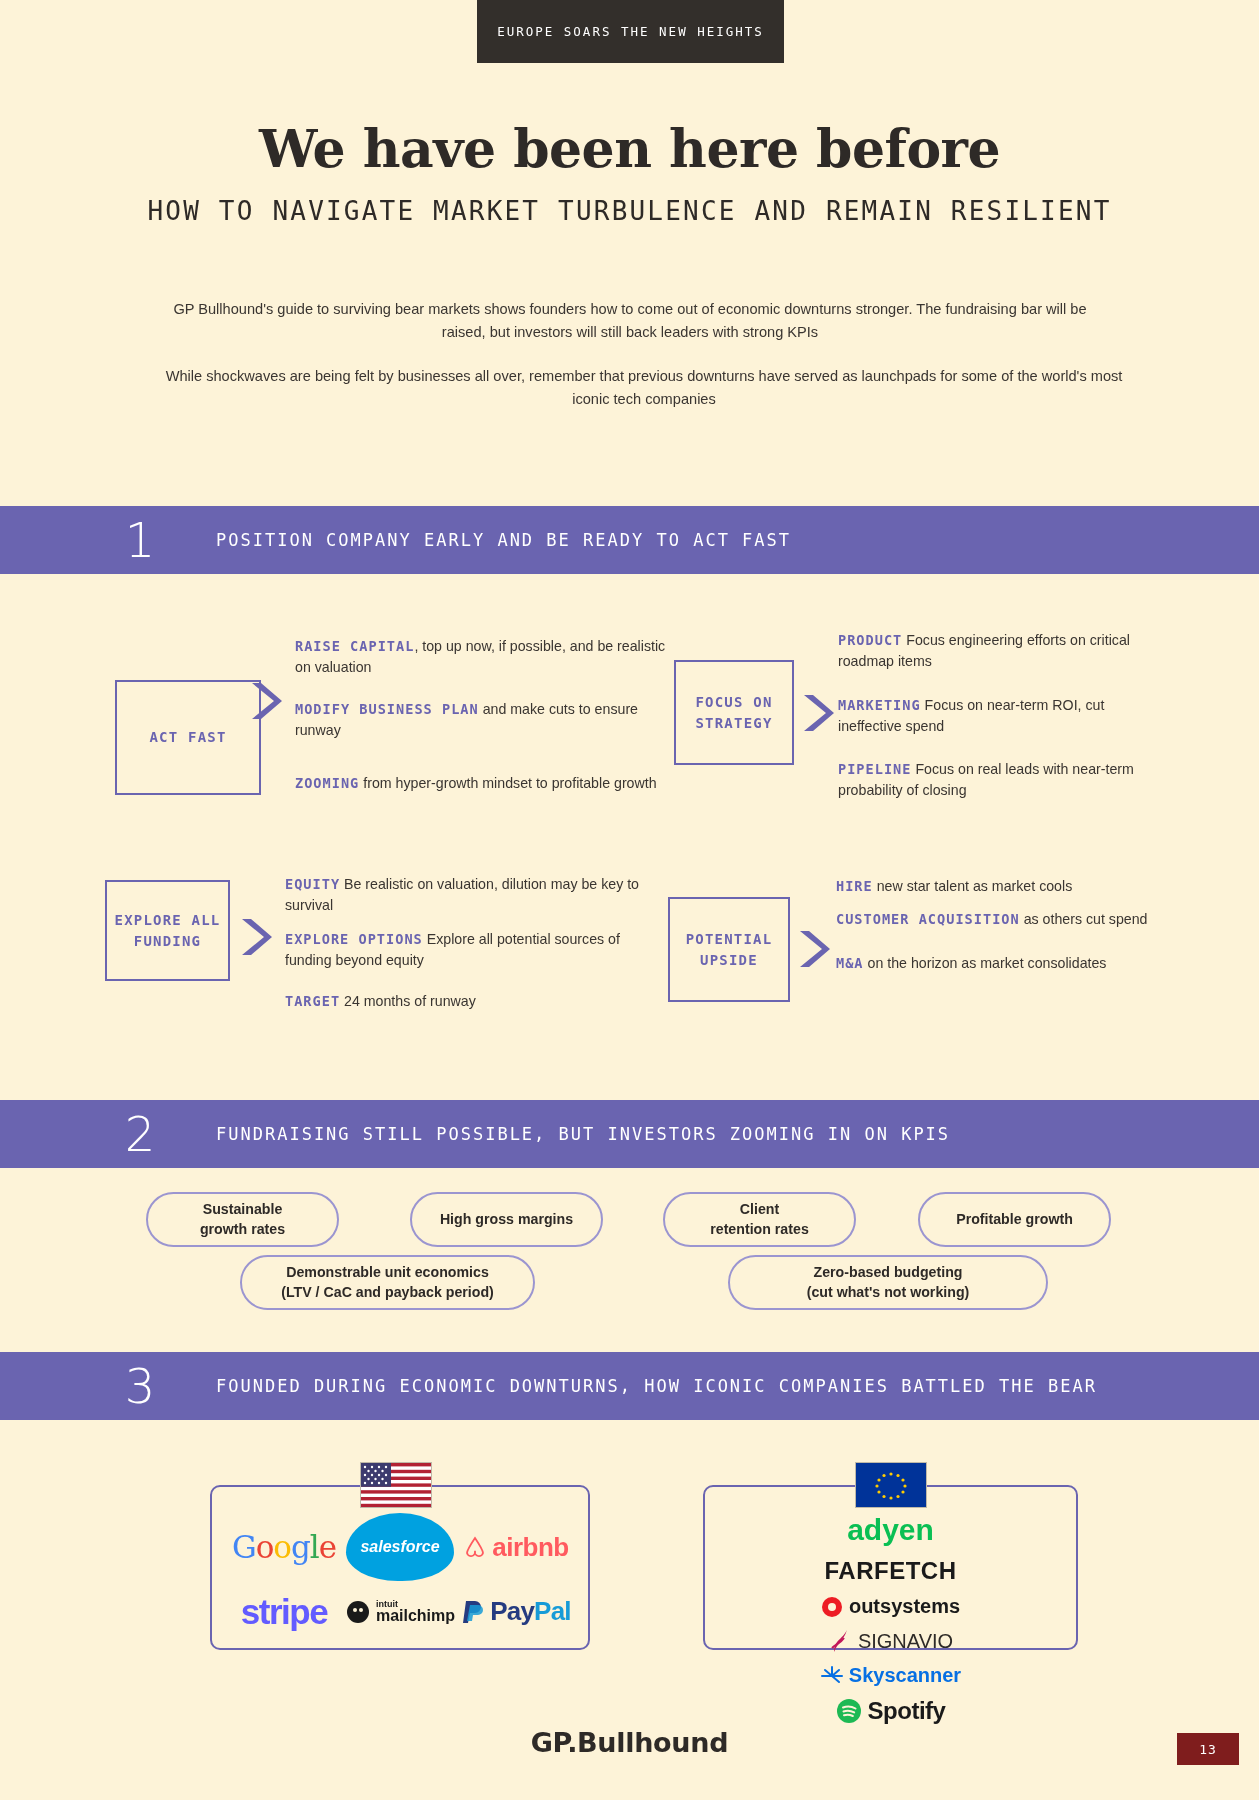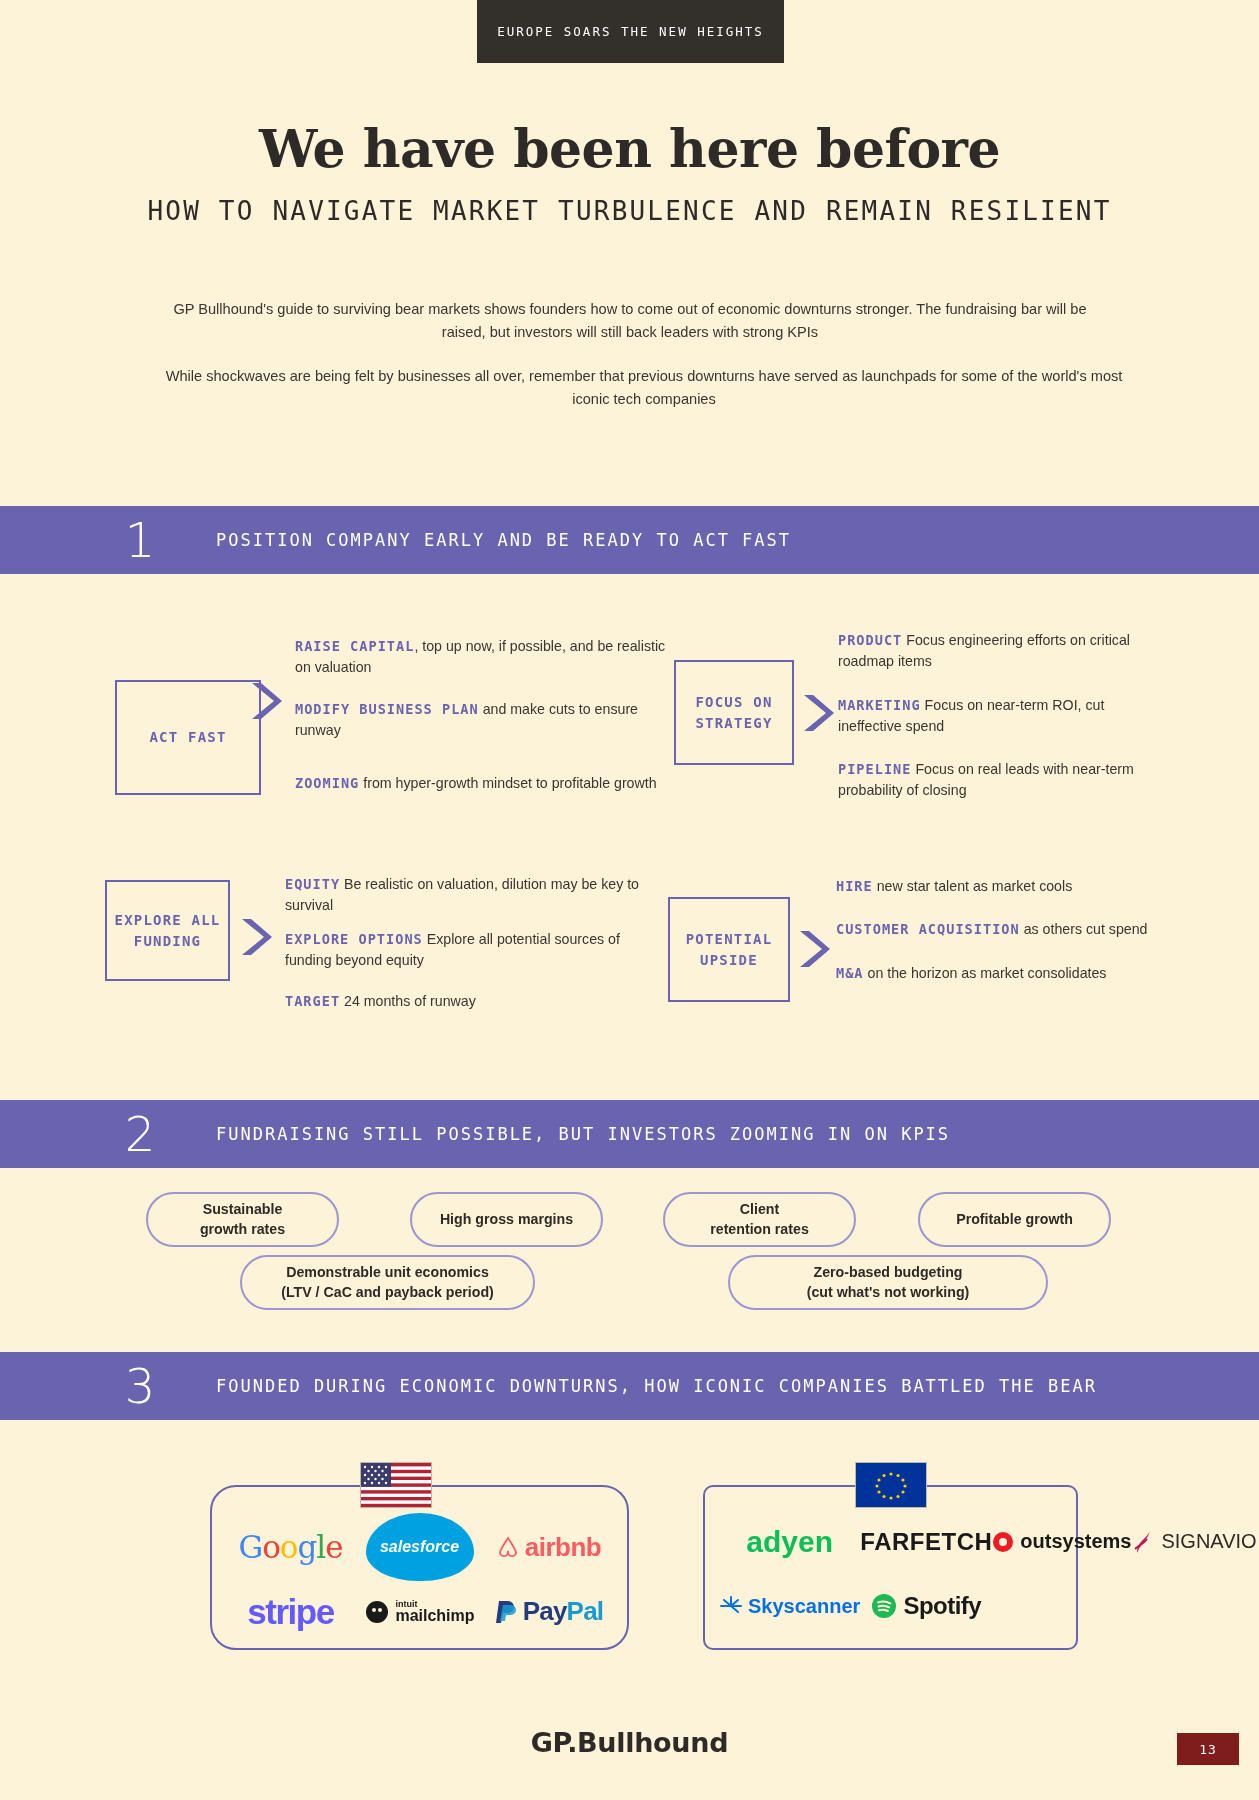--- a/index.html
+++ b/index.html
@@ -164,21 +164,21 @@
   }
   .logo-grid {
     position: absolute;
     inset: 26px 14px 16px 14px;
     display: grid;
     grid-template-columns: 1fr 1fr 1fr;
     align-items: center;
     justify-items: center;
     row-gap: 10px;
   }
-  .logo-grid.eu { grid-template-columns: 1fr 1fr 1fr 1fr; }
+  .logo-grid.eu { grid-template-columns: 1fr; }
   .logo { display: flex; align-items: center; justify-content: center; }
 
   
   .lg-google  { font-family: "DejaVu Serif", serif; font-size: 31px; letter-spacing: -1px; }
   .lg-google span:nth-child(1){color:#4285F4;} .lg-google span:nth-child(2){color:#EA4335;}
   .lg-google span:nth-child(3){color:#FBBC05;} .lg-google span:nth-child(4){color:#4285F4;}
   .lg-google span:nth-child(5){color:#34A853;} .lg-google span:nth-child(6){color:#EA4335;}
 
   .lg-salesforce {
     width: 108px; height: 68px;
@@ -308,21 +308,21 @@
   <div class="block-group">
     <div class="block-box" style="left:668px; top:897px; width:122px; height:105px;">
       <div class="block-box-label">POTENTIAL UPSIDE</div>
     </div>
     <div class="chev" style="left:796px; top:928px;">
       <svg width="38" height="42" viewBox="0 0 38 42">
           <path d="M4 3 L26 21 L4 39 L13 39 L34 21 L13 3 Z" fill="#6A64B0"></path>
         </svg>
     </div>
     <div class="item-list" style="left:836px; top:876px; width:325px;">
-      <div class="item" style="margin-bottom:22px;">
+      <div class="item" style="margin-bottom:12px;">
         <div class="item-line"><span class="kw">HIRE</span><span> new star talent as market cools</span></div>
       </div>
       <div class="item" style="margin-bottom:22px;">
         <div class="item-line"><span class="kw">CUSTOMER ACQUISITION</span><span> as others cut spend</span></div>
       </div>
       <div class="item">
         <div class="item-line"><span class="kw">M&amp;A</span><span> on the horizon as market consolidates</span></div>
       </div>
     </div>
   </div>
@@ -353,21 +353,21 @@
   <div class="pill" style="left:728px; top:1255px; width:320px; height:55px; flex-direction:column;">
     <span>Zero-based budgeting</span>
     <span>(cut what's not working)</span>
   </div>
 
   <div class="section-bar" id="bar3">
     <div class="section-num">3</div>
     <div class="section-label">FOUNDED DURING ECONOMIC DOWNTURNS, HOW ICONIC COMPANIES BATTLED THE BEAR</div>
   </div>
 
-  <div class="logo-panel" style="left:210px; top:1485px; width:419px; height:165px;border-radius:26px;">
+  <div class="logo-panel" style="left:210px; top:1485px; width:380px; height:165px;">
     <div class="logo-grid">
       <div class="logo">
         <span class="lg-google"><span>G</span><span>o</span><span>o</span><span>g</span><span>l</span><span>e</span></span>
       </div>
       <div class="logo">
         <span class="lg-salesforce">salesforce</span>
       </div>
       <div class="logo">
         <span class="lg-airbnb">
           <svg width="24" height="24" viewBox="0 0 24 24">

